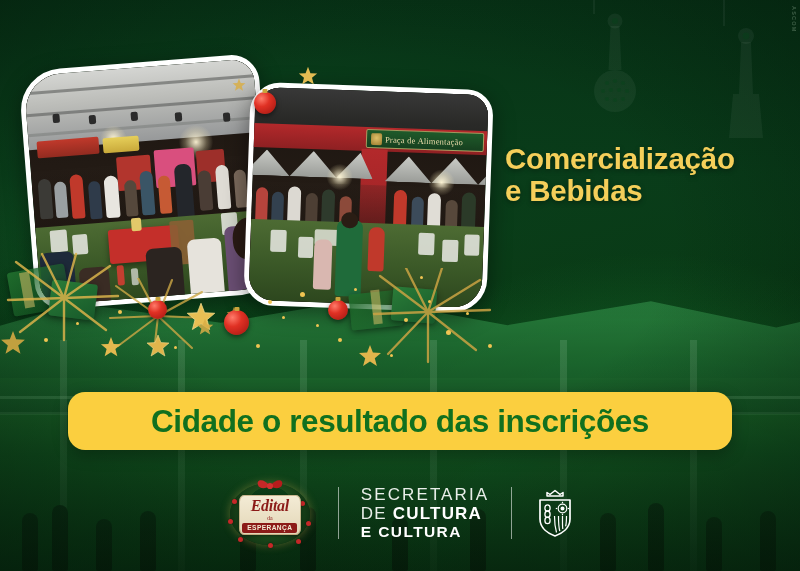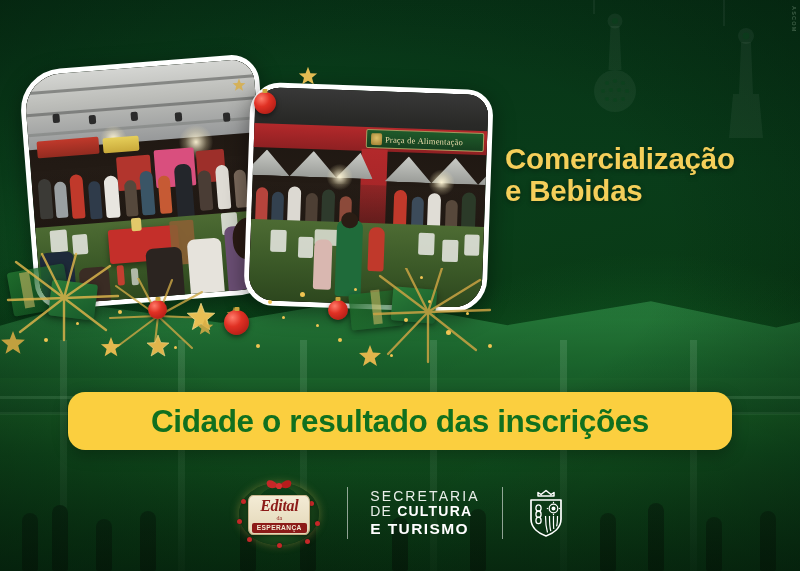--- a/index.html
+++ b/index.html
@@ -232,22 +232,22 @@
   }
   #natal-logo .esp {
     margin-top: 2px;
     background: #8c1b18; color: #f4ecd6;
     font-size: 6.6px; font-weight: 700; letter-spacing: .4px;
     padding: 1.5px 5px; border-radius: 2px;
   }
 
   
   #sec-logo { color: #ffffff; text-align: left; line-height: 1.12; }
-  #sec-logo .s1 { font-size: 14px; font-weight: 400; letter-spacing: 2.1px; color: #e9eee9; }
-  #sec-logo .s2 { font-size: 14px; letter-spacing: 1.2px; }
+  #sec-logo .s1 { font-size: 17px; font-weight: 400; letter-spacing: 2.1px; color: #e9eee9; }
+  #sec-logo .s2 { font-size: 17px; letter-spacing: 1.2px; }
   #sec-logo .s2 .lt { font-weight: 400; color: #e9eee9; }
   #sec-logo .s2 .bd { font-weight: 700; color: #ffffff; }
   #sec-logo .s3 { font-size: 15.5px; font-weight: 700; letter-spacing: 1.4px; color: #ffffff; }
 
   
   #pref-logo { display: flex; align-items: center; gap: 11px; }
   #pref-logo .txt { color: #fff; line-height: 1.08; }
   #pref-logo .p1 { font-size: 9.4px; font-weight: 600; letter-spacing: 2.4px; color: #e6ece6; }
   #pref-logo .p2 { font-size: 19px; font-weight: 700; letter-spacing: .3px; }
   #pref-logo .p3 { font-size: 19px; font-weight: 700; letter-spacing: .3px; }
@@ -602,21 +602,21 @@
       </svg>
     </div>
 
     <div class="fdiv"></div>
 
     <div id="sec-logo">
       <div class="s1">SECRETARIA</div>
       <div class="s2">
         <span class="lt">DE </span><span class="bd">CULTURA</span>
       </div>
-      <div class="s3">E TURISMO</div>
+      <div class="s3">E CULTURA</div>
     </div>
 
     <div class="fdiv"></div>
 
     <div id="pref-logo">
       <svg width="42" height="52" viewBox="0 0 42 52">
 
         <path d="M13 9 L13 5.5 L16 7.5 L21 3.5 L26 7.5 L29 5.5 L29 9 Z" fill="none" stroke="#ffffff" stroke-width="1.5" stroke-linejoin="round"></path>
 
         <path d="M6 13 H36 V32 C36 41, 28 46.5, 21 49 C14 46.5, 6 41, 6 32 Z" fill="none" stroke="#ffffff" stroke-width="1.7" stroke-linejoin="round"></path>

